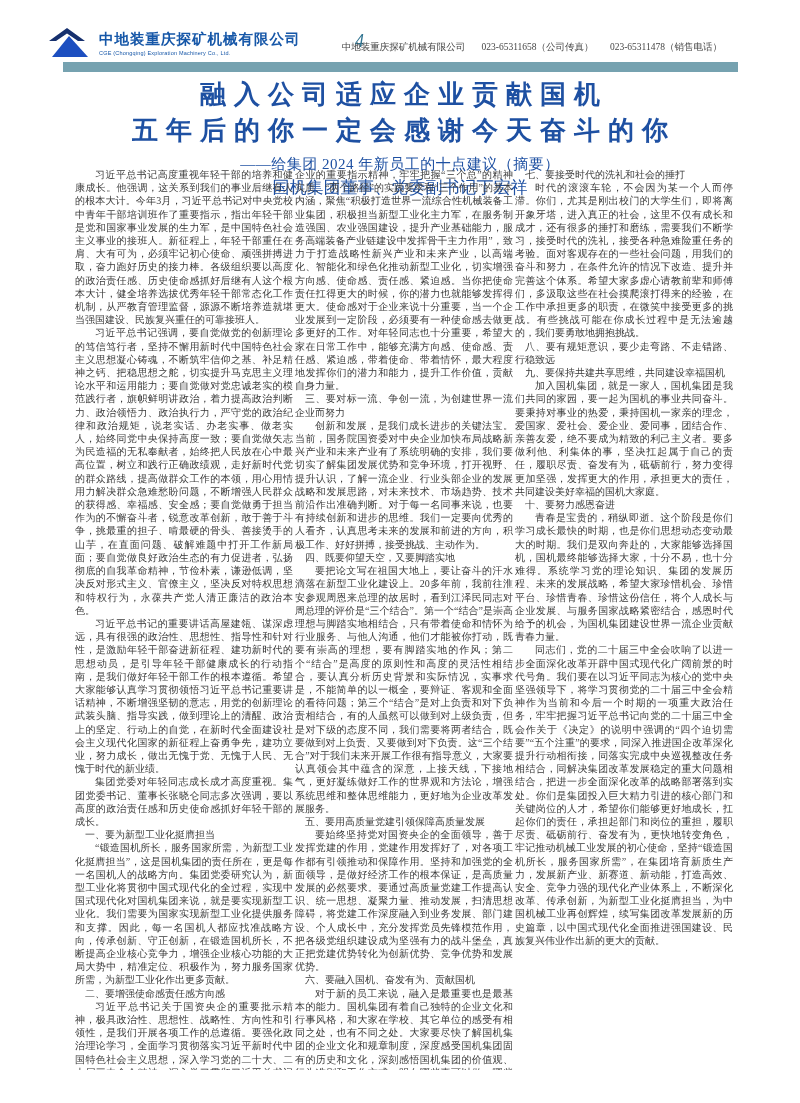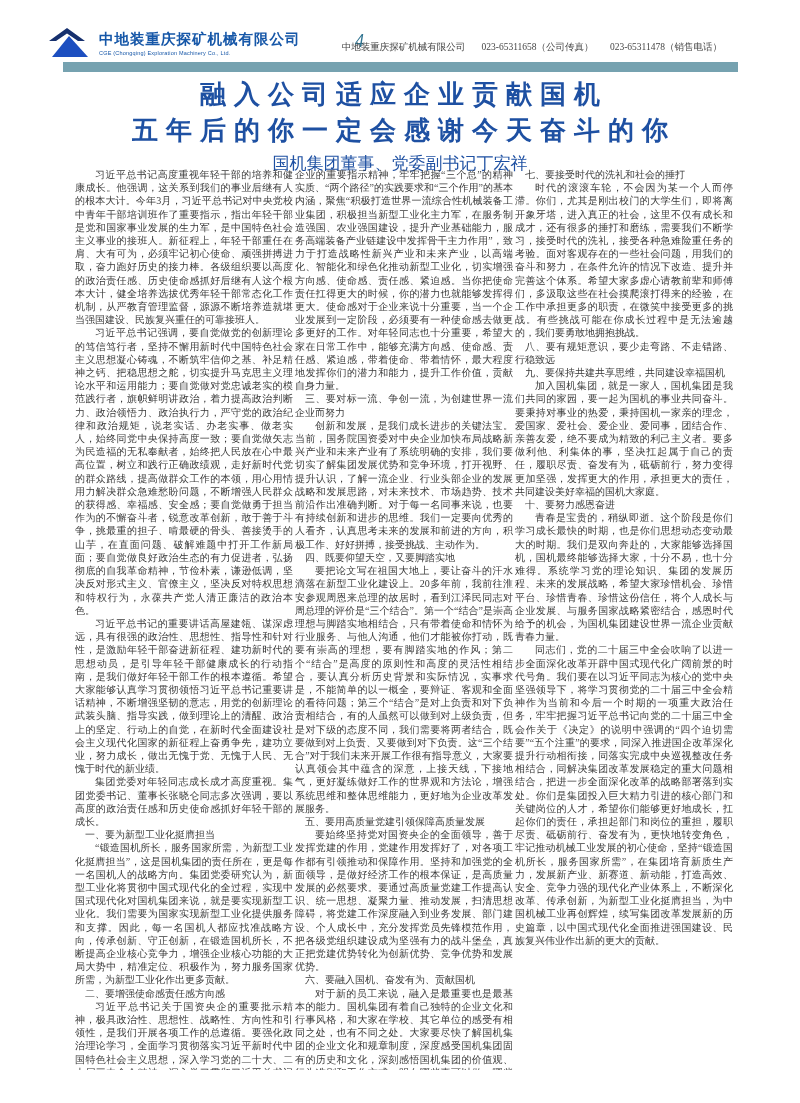--- a/index.html
+++ b/index.html
@@ -62,20 +62,21 @@
       <span>023-65311658（公司传真）</span>
       <span>023-65311478（销售电话）</span>
     </div>
   </div>
 
   <div class="rule"></div>
 
   <div class="titleblock">
     <div class="t1">融入公司适应企业贡献国机</div>
     <div class="t1">五年后的你一定会感谢今天奋斗的你</div>
+    <div class="sub">——给集团 2024 年新员工的十点建议（摘要）</div>
     <div class="author">国机集团董事、党委副书记丁宏祥</div>
   </div>
 
   <div class="columns">
     <div class="col">
         <p class="body">习近平总书记高度重视年轻干部的培养和健康成长。他强调，这关系到我们的事业后继有人的根本大计。今年3月，习近平总书记对中央党校中青年干部培训班作了重要指示，指出年轻干部是党和国家事业发展的生力军，是中国特色社会主义事业的接班人。新征程上，年轻干部重任在肩、大有可为，必须牢记初心使命、顽强拼搏进取，奋力跑好历史的接力棒。各级组织要以高度的政治责任感、历史使命感抓好后继有人这个根本大计，健全培养选拔优秀年轻干部常态化工作机制，从严教育管理监督，源源不断培养造就堪当强国建设、民族复兴重任的可靠接班人。</p>
         <p class="body">习近平总书记强调，要自觉做党的创新理论的笃信笃行者，坚持不懈用新时代中国特色社会主义思想凝心铸魂，不断筑牢信仰之基、补足精神之钙、把稳思想之舵，切实提升马克思主义理论水平和运用能力；要自觉做对党忠诚老实的模范践行者，旗帜鲜明讲政治，着力提高政治判断力、政治领悟力、政治执行力，严守党的政治纪律和政治规矩，说老实话、办老实事、做老实人，始终同党中央保持高度一致；要自觉做矢志为民造福的无私奉献者，始终把人民放在心中最高位置，树立和践行正确政绩观，走好新时代党的群众路线，提高做群众工作的本领，用心用情用力解决群众急难愁盼问题，不断增强人民群众的获得感、幸福感、安全感；要自觉做勇于担当作为的不懈奋斗者，锐意改革创新，敢于善于斗争，挑最重的担子、啃最硬的骨头、善接烫手的山芋，在直面问题、破解难题中打开工作新局面；要自觉做良好政治生态的有力促进者，弘扬彻底的自我革命精神，节俭朴素，谦逊低调，坚决反对形式主义、官僚主义，坚决反对特权思想和特权行为，永葆共产党人清正廉洁的政治本色。</p>
         <p class="body">习近平总书记的重要讲话高屋建瓴、谋深虑远，具有很强的政治性、思想性、指导性和针对性，是激励年轻干部奋进新征程、建功新时代的思想动员，是引导年轻干部健康成长的行动指南，是我们做好年轻干部工作的根本遵循。希望大家能够认真学习贯彻领悟习近平总书记重要讲话精神，不断增强坚韧的意志，用党的创新理论武装头脑、指导实践，做到理论上的清醒、政治上的坚定、行动上的自觉，在新时代全面建设社会主义现代化国家的新征程上奋勇争先，建功立业，努力成长，做出无愧于党、无愧于人民、无愧于时代的新业绩。</p>
         <p class="body">集团党委对年轻同志成长成才高度重视。集团党委书记、董事长张晓仑同志多次强调，要以高度的政治责任感和历史使命感抓好年轻干部的成长。</p>
         <p class="heading">一、要为新型工业化挺膺担当</p>

